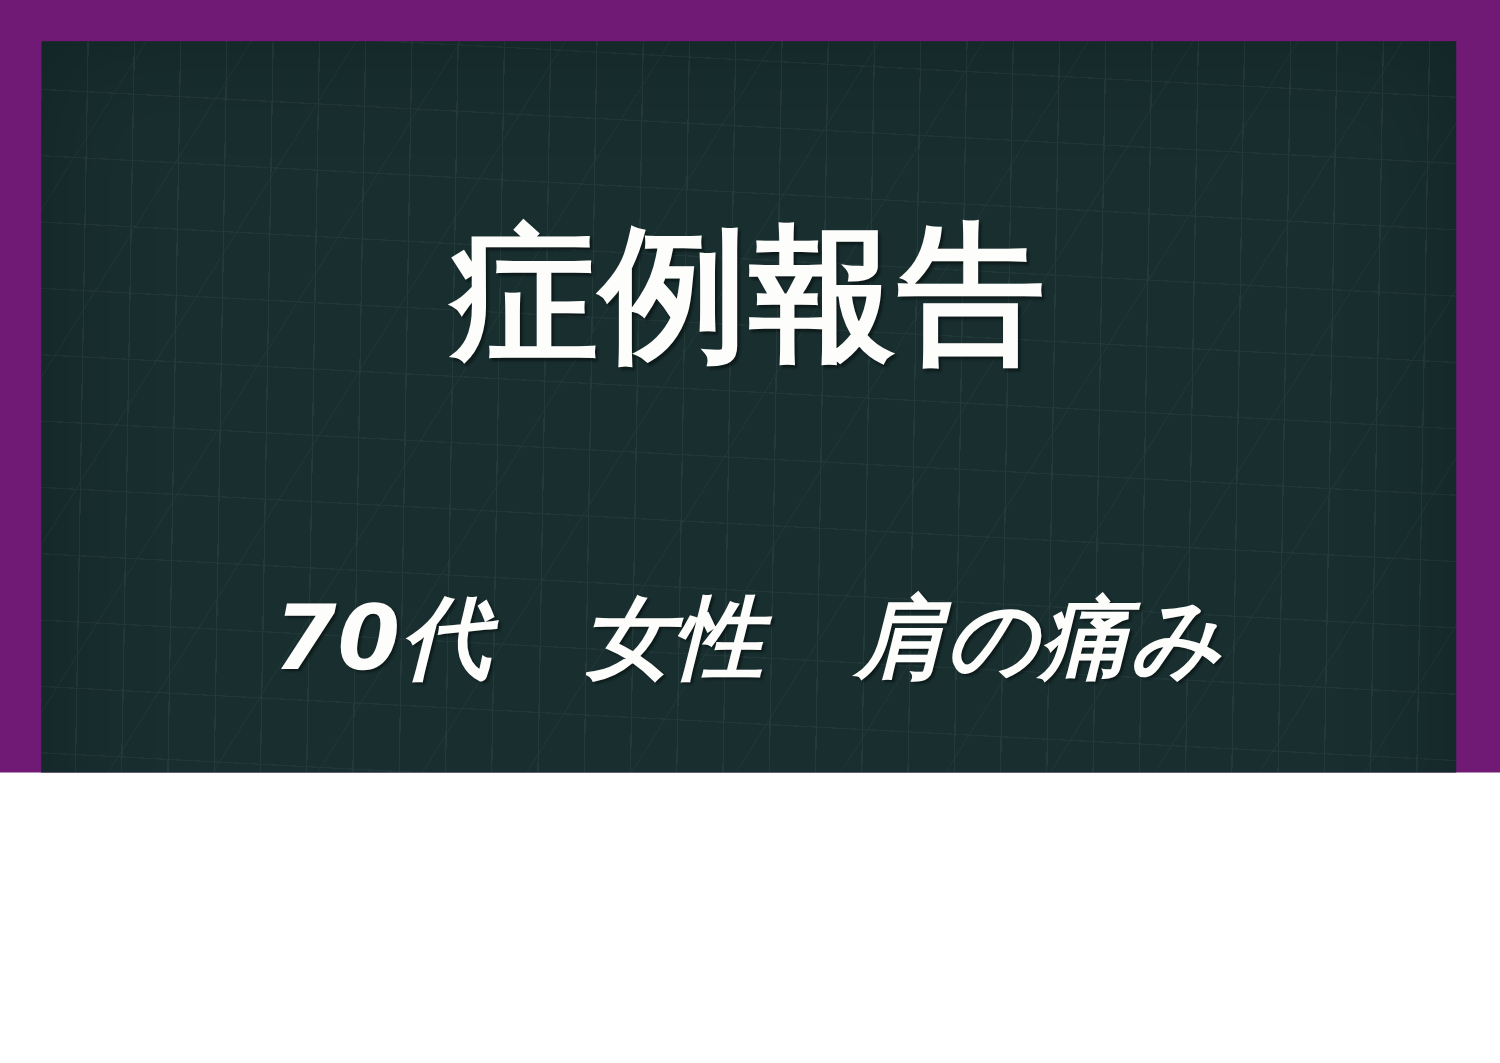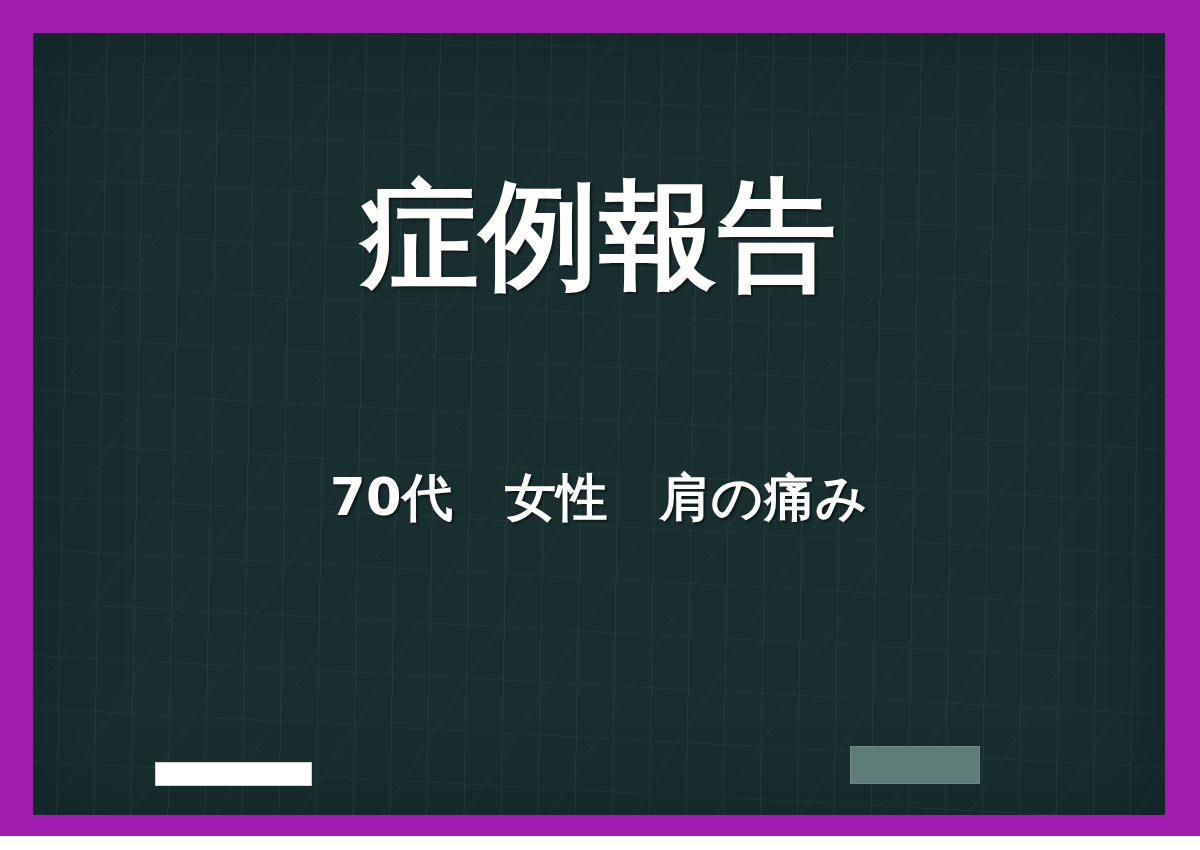--- a/index.html
+++ b/index.html
@@ -12,22 +12,22 @@
     width: 1200px;
     height: 850px;
     overflow: hidden;
     font-family: "DejaVu Sans", "Liberation Sans", sans-serif;
   }
 
   
   .slide {
     position: relative;
     width: 1200px;
-    height: 836px;
-    background: #a21caf;   
+    height: 618px;
+    background: #701a75;   
     overflow: hidden;
   }
 
   
   .board {
     position: absolute;
     left: 33px;
     top: 33px;
     width: 1132px;
     height: 782px;
@@ -58,24 +58,25 @@
   }
   .title {
     top: 131px;
     font-size: 118px;
     line-height: 1.22;
     font-weight: 700;
     letter-spacing: 0.01em;
   }
   .subtitle {
     top: 434px;
-    font-size: 51px;
+    font-size: 72px;
     line-height: 1.22;
     font-weight: 700;
     letter-spacing: 0.01em;
+    font-style: italic;
   }
 
   
   .chalk-stick {
     position: absolute;
     left: 155px;
     top: 762px;
     width: 157px;
     height: 24px;
     background: #ffffff;

